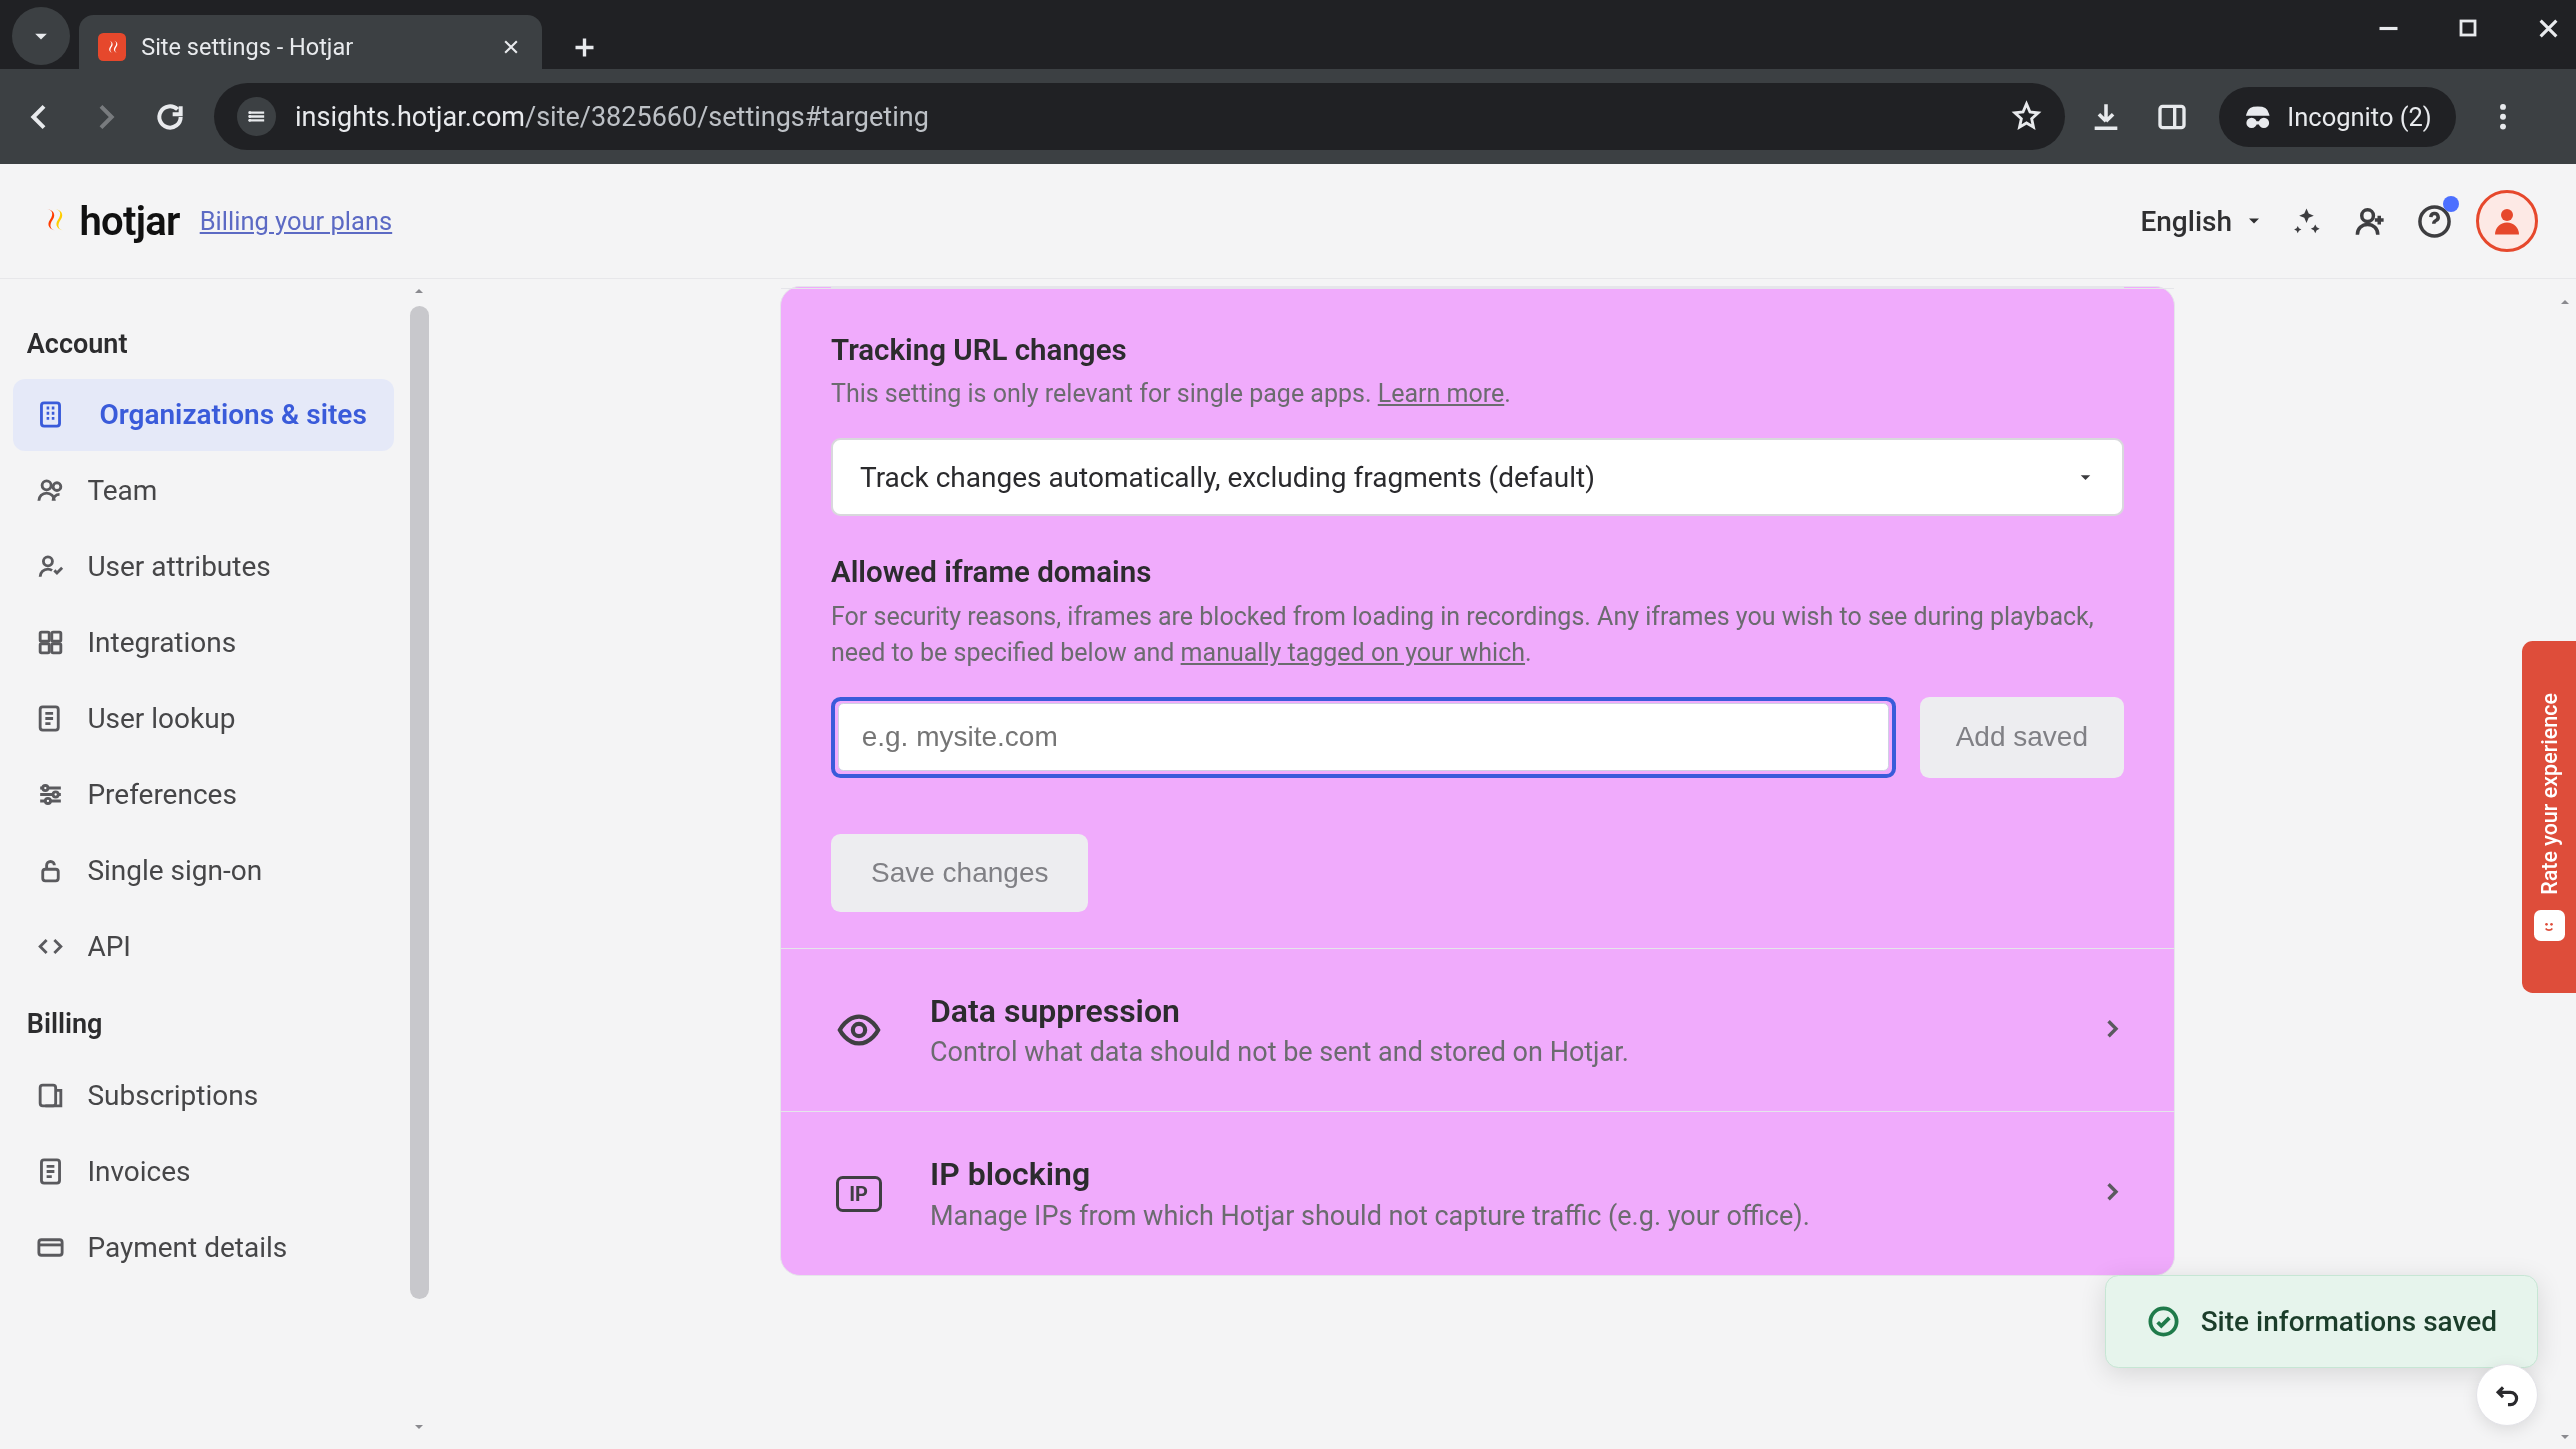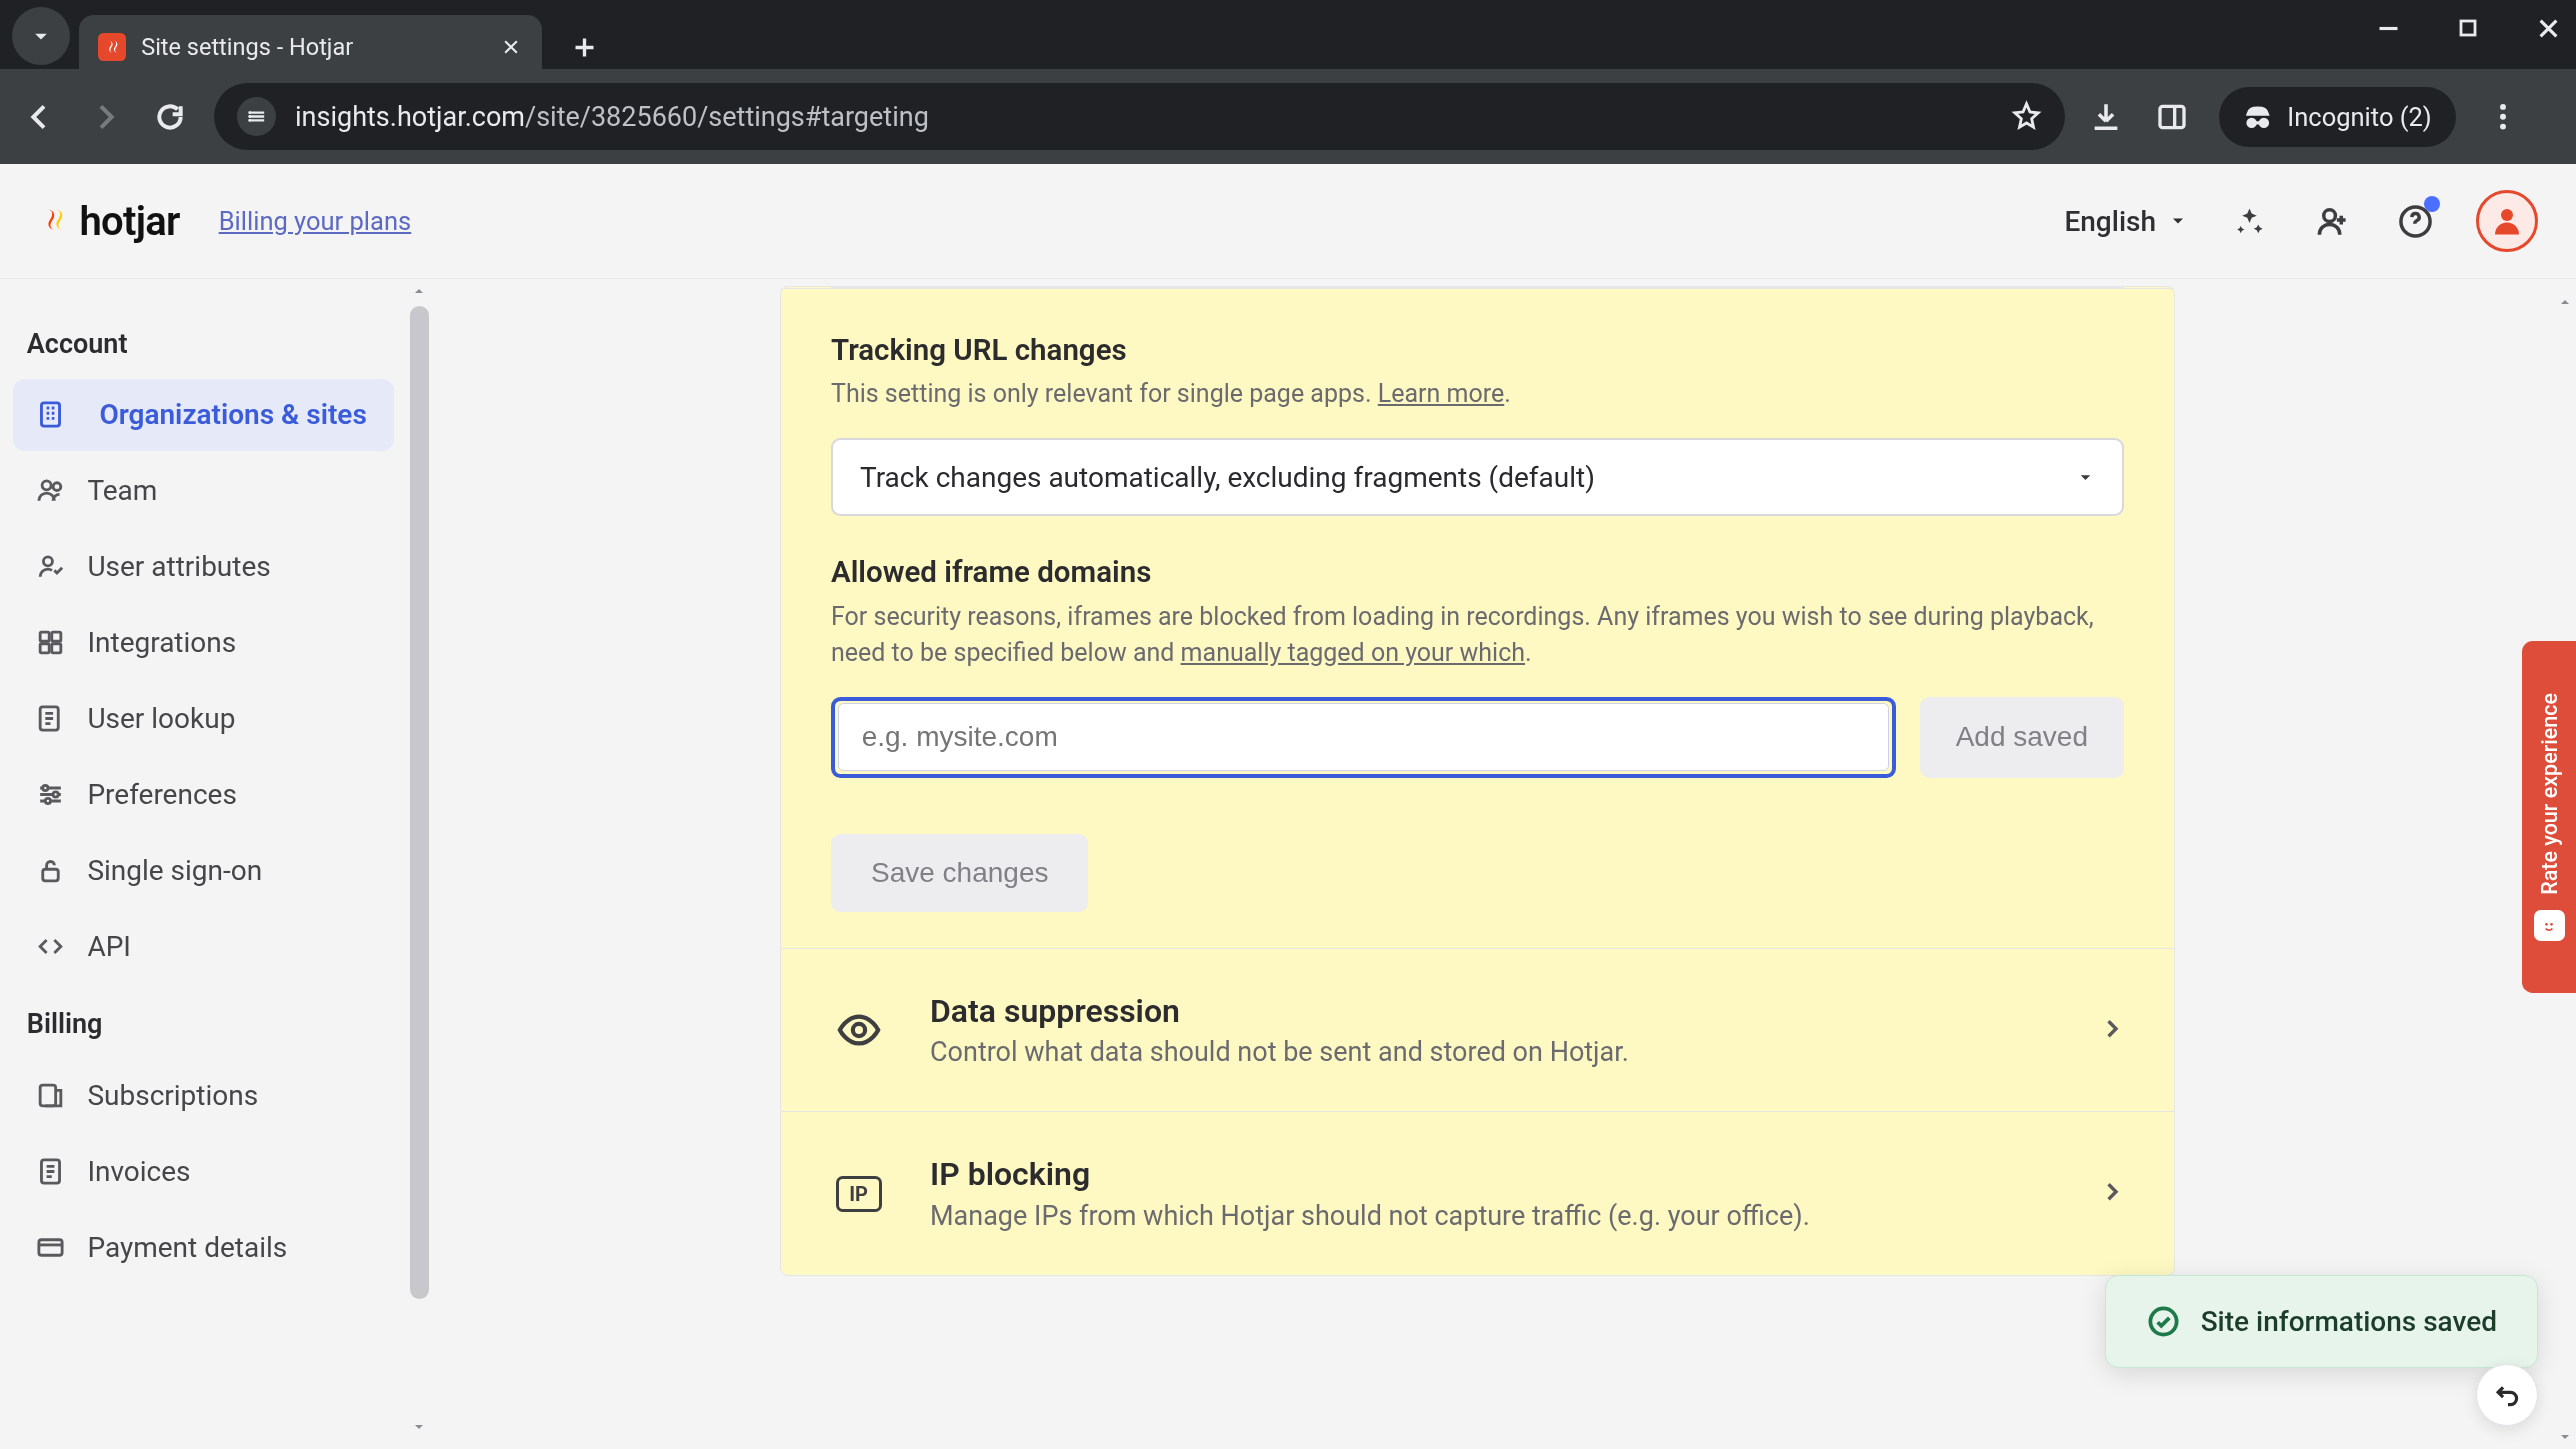--- a/index.html
+++ b/index.html
@@ -61,21 +61,21 @@
   .star-btn svg{width:31px;height:31px;stroke:var(--tab-text);stroke-width:2.2;fill:none;}
   .toolbar-right{display:flex;align-items:center;gap:29.5px;}
   .toolbar-right .ic{width:36px;height:36px;display:flex;align-items:center;justify-content:center;}
   .toolbar-right svg{stroke:var(--tab-text);fill:none;stroke-width:2.5;}
   .incognito-pill{height:60px;border-radius:40px;background:#202124;display:flex;align-items:center;gap:14.8px;padding:0 24px;}
   .incognito-pill svg{width:29.5px;height:29.5px;fill:#e8eaed;}
   .incognito-pill span{color:#e8eaed;font-size:25.5px;}
   .kebab svg{width:8px;height:29.5px;fill:#e8eaed;stroke:none;}
 
   
-  .app-header{height:115px;background:var(--bg);border-bottom:1.3px solid #e7e7ea;display:flex;align-items:center;padding:0 38px;gap:39px;}
+  .app-header{height:115px;background:var(--bg);border-bottom:1.3px solid #e7e7ea;display:flex;align-items:center;padding:0 38px;gap:20px;}
   .brand{display:flex;align-items:center;gap:9.4px;}
   .brand svg{width:32px;height:32px;}
   .brand-text{font-size:40px;font-weight:600;color:#111;letter-spacing:-0.7px;}
   .upgrade{color:var(--link);font-size:25.5px;text-decoration:underline;}
   .header-spacer{flex:1;}
   .lang{display:flex;align-items:center;gap:12px;font-size:28px;color:#2f2f31;font-weight:500;}
   .lang svg{width:20px;height:20px;fill:#2f2f31;}
   .hdr-icon{width:44px;height:44px;display:flex;align-items:center;justify-content:center;position:relative;}
   .hdr-icon svg{width:35px;height:35px;stroke:#3d3d40;stroke-width:2.4;fill:none;}
   .help-dot{position:absolute;top:-2.7px;right:-2.7px;width:16px;height:16px;border-radius:50%;background:#4c6fff;}
@@ -94,21 +94,21 @@
   .sb-thumb{position:absolute;left:2.7px;width:19px;background:#c8c8cc;border-radius:9.4px;top:27px;height:993px;}
   .sb-heading{font-size:27px;font-weight:600;color:var(--text);padding:21.5px 13.4px 19px;}
   .sb-item{display:flex;align-items:center;gap:20px;padding:19px 20px;border-radius:12px;font-size:28px;color:#464648;font-weight:400;margin-bottom:4px;cursor:pointer;}
   .sb-item.active{background:var(--accent-light);color:var(--accent);font-weight:600;gap:32px;}
   .sb-item .ic{width:34px;height:34px;display:flex;align-items:center;justify-content:center;}
   .sb-item svg{width:31px;height:31px;stroke:#5a5a5e;stroke-width:2.2;fill:none;}
   .sb-item.active svg{stroke:var(--accent);}
 
   
   .main{flex:1;overflow:auto;padding:6.7px 54px 54px 349px;position:relative;}
-  .main-inner{max-width:1395px;background:#fef9c3;border:1.3px solid var(--card-border);border-radius:8px;}
+  .main-inner{max-width:1395px;background:#f0abfc;border:1.3px solid var(--card-border);border-radius:20px;}
   .section{padding:44px 50px 36px 50px;border-top:1.3px solid var(--card-border);}
   .section:first-child{border-top:none;}
   .sec-hr{height:1.3px;background:var(--card-border);margin:0 50px;}
   .field-block{margin-bottom:39px;}
   .field-label{font-size:29.5px;font-weight:600;color:var(--text);margin-bottom:9.4px;}
   .field-help{font-size:25px;color:var(--text-subtle);line-height:1.45;}
   .field-help a{color:var(--text-subtle);text-decoration:underline;}
   .select{margin-top:25.5px;height:78px;border:2px solid var(--border);border-radius:9.4px;display:flex;align-items:center;padding:0 27px;font-size:28px;color:#2a2a2d;justify-content:space-between;background:#fff;}
   .select svg{width:19px;height:19px;fill:#3b3b3e;}
   .domain-row{margin-top:25.5px;display:flex;gap:24px;}

